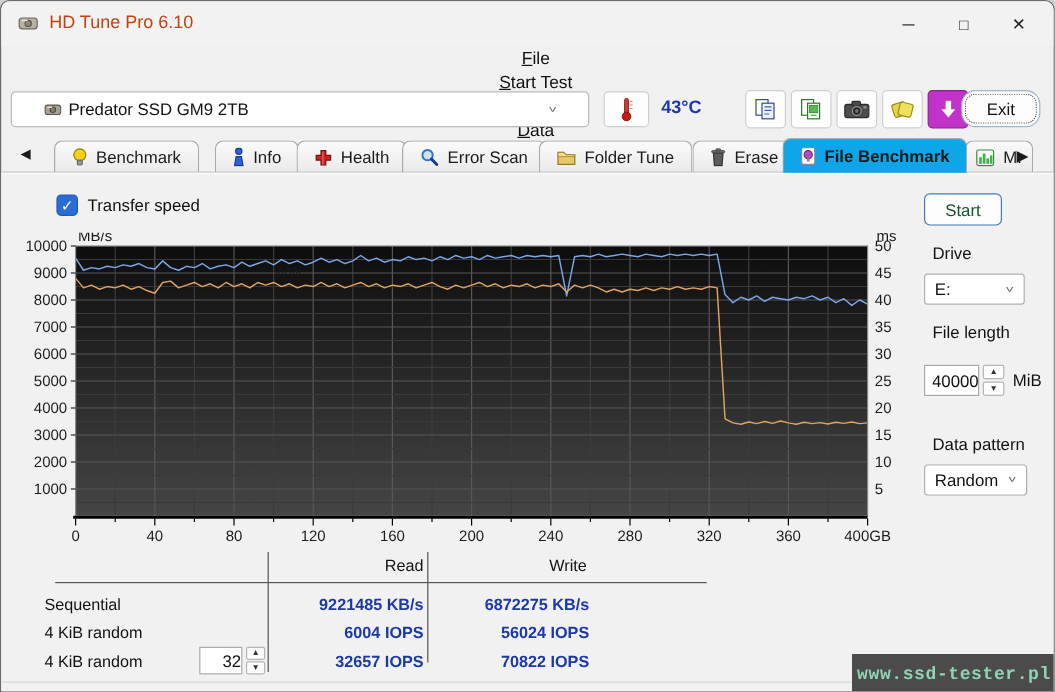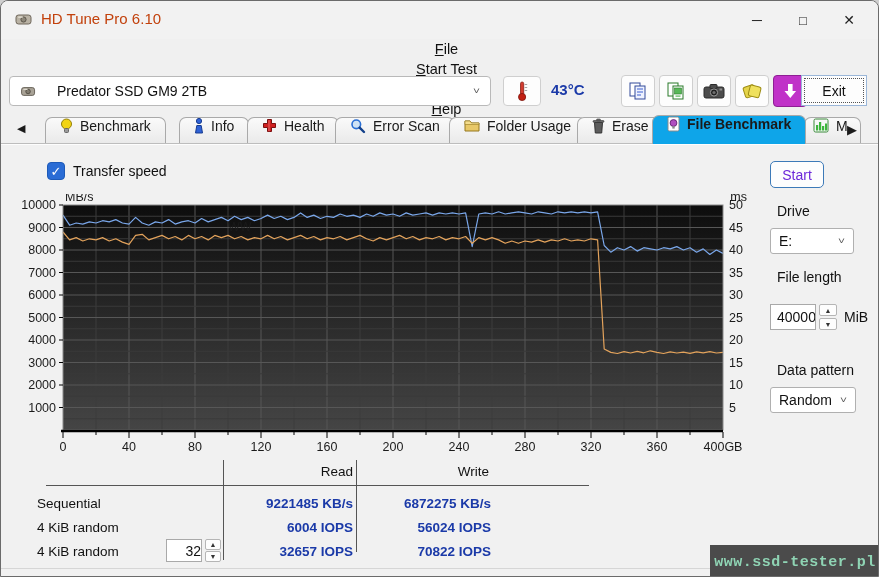--- a/index.html
+++ b/index.html
@@ -16,51 +16,51 @@
   .winctl { position:absolute; top:0; width:46px; height:38px; display:flex; align-items:center; justify-content:center;
             font-size:14px; color:#222; cursor:default; }
   #btn-min { right:98px; } #btn-max { right:52px; font-size:13px; } #btn-close { right:6px; }
   
   #menubar { position:absolute; left:15px; top:38px; width:100%; height:26px; display:flex; align-items:center; padding-left:12px; gap:0;flex-direction:column; }
   .menu-item { display:inline-block; font-size:14.5px; color:#111; padding:2px 10px 2px 0; margin-right:18px; }
   .menu-item::first-letter { text-decoration:underline; }
   
   #toolbar { position:absolute; left:0; top:64px; width:100%; height:50px; }
   #drive-combo { position:absolute; left:8px; top:11px; width:482px; height:30px; background:#fff;
-      border:1px solid #b9b9b9; border-radius:4px; display:flex; align-items:center; padding:0 10px; gap:20px; }
+      border:1px solid #b9b9b9; border-radius:4px; display:flex; align-items:center; padding:0 26px; gap:4px; }
   #drive-combo .combo-text { font-size:14px; color:#111; flex:1; }
   .chevron { color:#5a5a5a; font-size:12px; transform:scaleY(.7); }
   #temp-button { position:absolute; left:502px; top:11px; width:38px; height:30px; background:#fdfdfd;
       border:1px solid #cfcfcf; border-radius:4px; display:flex; align-items:center; justify-content:center; }
   #temp-value { position:absolute; left:550px; top:16px; font-size:15px; font-weight:bold; color:#1b3aa8; }
   .toolbtn { position:absolute; top:10px; width:34px; height:32px; background:#fdfdfd; border:1px solid #cfcfcf;
       border-radius:4px; display:flex; align-items:center; justify-content:center; }
   #tb-copy{left:620px;} #tb-copyimg{left:658px;} #tb-camera{left:696px;} #tb-save{left:734px;}
   #tb-down{left:772px; background:#c032c8; border-color:#8d1f93;}
   #exit-button { position:absolute; left:800px; top:10px; width:66px; height:31px; background:#fdfdfd;
-      border:1px solid #9ab6d8; border-radius:0; font-size:14px; color:#111;
+      border:1px solid #9ab6d8; border-radius:12px; font-size:14px; color:#111;
       display:flex; align-items:center; justify-content:center; outline:1px dotted #555; outline-offset:-4px; }
   
   #tabbar { position:absolute; left:0; top:114px; width:100%; height:29px; }
   #tabbar::after { content:""; position:absolute; left:0; bottom:0; width:100%; height:1px; background:#bdbdbd; }
   .tab { position:absolute; top:2px; height:27px; background:linear-gradient(#fafafa,#e9e9e9);
       border:1px solid #a9a9a9; border-bottom:none; border-radius:7px 7px 0 0;
-      display:flex; gap:7px; padding:0 14px; font-size:14px; color:#1a1a1a; }
+      display:flex; align-items:center; gap:7px; padding:0 14px; font-size:14px; color:#1a1a1a; }
   .tab.active { background:#0ea5e9; font-weight:bold; top:0; height:29px; z-index:3; }
   .tabscroll { position:absolute; top:7px; font-size:11px; color:#1a1a1a; background:none; border:none; }
   
   #panel { position:absolute; left:0; top:143px; width:100%; height:434px; background:#f1f1f1; border-top:1px solid #fdfdfd; }
   #transfer-check { position:absolute; left:46px; top:17px; width:18px; height:18px; background:#2a6cd5;
       border:1px solid #1d5ab8; border-radius:4px; color:#fff; font-size:13px; line-height:17px; text-align:center; }
   #transfer-label { position:absolute; left:72px; top:18px; font-size:14px; color:#111; }
   #chart-svg { position:absolute; left:20px; top:49px; }
   svg text { font:12.5px "Liberation Sans", sans-serif; fill:#1b1b1b; }
   
-  #start-button { position:absolute; left:769px; top:16px; width:54px; height:27px; background:#fdfdfd;
-      border:1.5px solid #3d7ab8; border-radius:5px; font-size:14px; color:#6d28d9;
+  #start-button { position:absolute; left:769px; top:16px; width:65px; height:27px; background:#fdfdfd;
+      border:1.5px solid #3d7ab8; border-radius:5px; font-size:14px; color:#14532d;
       display:flex; align-items:center; justify-content:center; }
   .side-label { position:absolute; left:776px; font-size:14px; color:#111; }
   .side-select { position:absolute; left:769px; width:84px; height:26px; background:#fff; border:1px solid #b0b0b0;
       border-radius:3px; display:flex; align-items:center; padding:0 8px; font-size:14px; color:#111; }
   .side-select .sel-text { flex:1; }
   #file-length-input, #qd-input { border:1px solid #a9a9a9; background:#fff; font:14px "Liberation Sans",sans-serif; color:#111; }
   #file-length-input { position:absolute; left:769px; top:159px; width:46px; height:26px; text-align:left; padding-left:6px; }
   .spin-col { position:absolute; display:flex; flex-direction:column; gap:2px; }
   .spin-btn { width:18px; height:12px; background:#fdfdfd; border:1px solid #b5b5b5; font-size:7px; color:#333;
       display:flex; align-items:center; justify-content:center; border-radius:2px; }
@@ -95,21 +95,21 @@
     <span id="title-text">HD Tune Pro 6.10</span>
     <div class="winctl" id="btn-min">─</div>
     <div class="winctl" id="btn-max">□</div>
     <div class="winctl" id="btn-close">✕</div>
   </div>
 
   <div id="menubar">
     <span class="menu-item">File</span>
     <span class="menu-item">Start Test</span>
     <span class="menu-item">View</span>
-    <span class="menu-item">Help</span>
+    <span class="menu-item">Data</span>
   </div>
 
   <div id="toolbar">
     <div id="drive-combo">
       <svg width="17" height="13" viewBox="0 0 18 15">
         <rect x="1" y="3" width="15" height="9" rx="2.5" fill="#a8a296" stroke="#5c564c"></rect>
         <circle cx="8.5" cy="7.5" r="2.6" fill="#827c70" stroke="#4d483f"></circle>
         <rect x="3" y="4.4" width="5" height="1.4" rx=".7" fill="#ded9ce"></rect>
       </svg>
       <span class="combo-text">Predator SSD GM9 2TB</span>
@@ -200,21 +200,21 @@
         <line x1="9.6" y1="9.6" x2="14" y2="14" stroke="#13408a" stroke-width="2.4" stroke-linecap="round"></line>
       </svg>
       <span>Error Scan</span>
     </div>
 
     <div class="tab" style="left:448px;">
       <svg width="16" height="14" viewBox="0 0 16 14">
         <path d="M1 3 h5 l1.5 2 H15 v8 H1 Z" fill="#e8c868" stroke="#96781f"></path>
         <path d="M1 3 h5 l1.5 2 H15 v1.5 H1 Z" fill="#f4dd8e" stroke="#96781f" stroke-width=".6"></path>
       </svg>
-      <span>Folder Usage</span>
+      <span>Folder Tune</span>
     </div>
 
     <div class="tab" style="left:576px;">
       <svg width="13" height="16" viewBox="0 0 13 16">
         <path d="M2.5 4.5 h8 l-.8 10.5 h-6.4 Z" fill="#5c5c5c" stroke="#333"></path>
         <rect x="1" y="2.5" width="11" height="1.8" rx=".9" fill="#6e6e6e" stroke="#333" stroke-width=".6"></rect>
         <rect x="4.5" y="1" width="4" height="1.8" rx=".9" fill="#6e6e6e" stroke="#333" stroke-width=".6"></rect>
       </svg>
       <span>Erase</span>
     </div>

